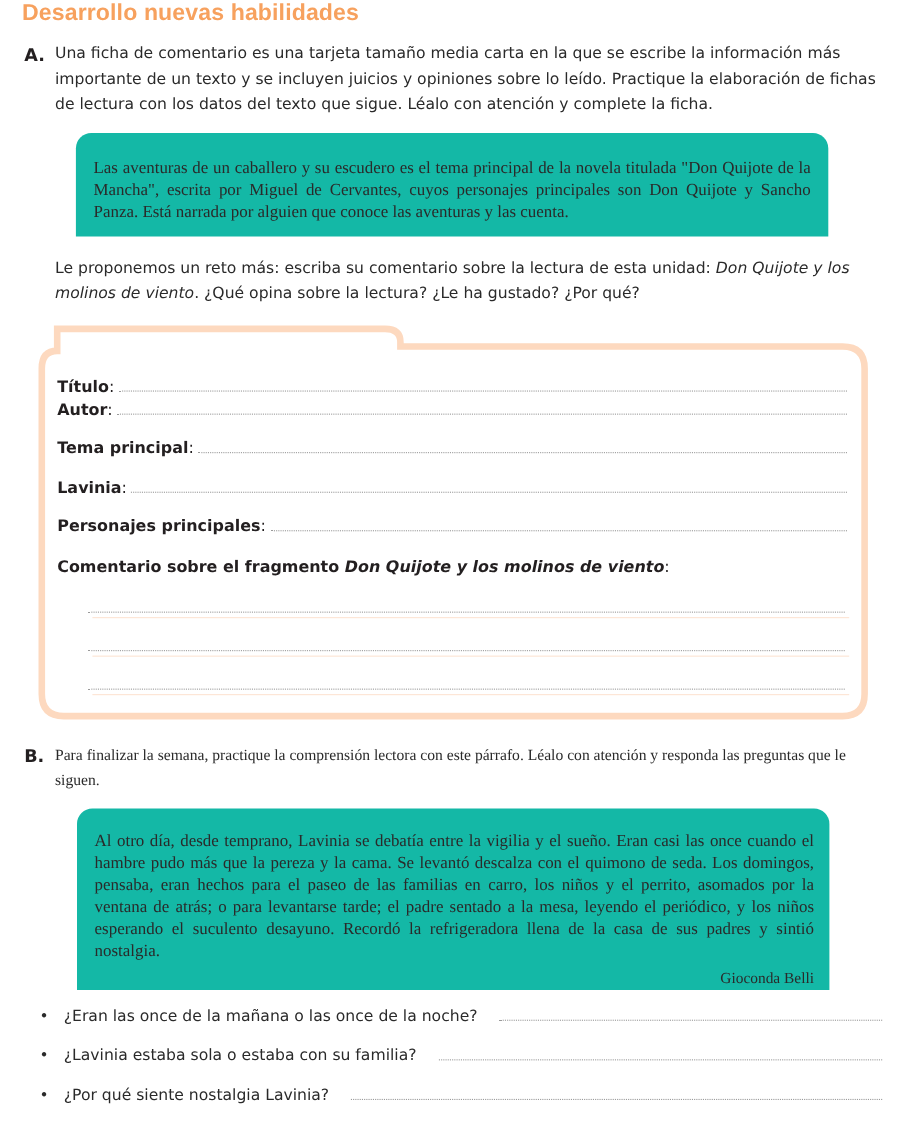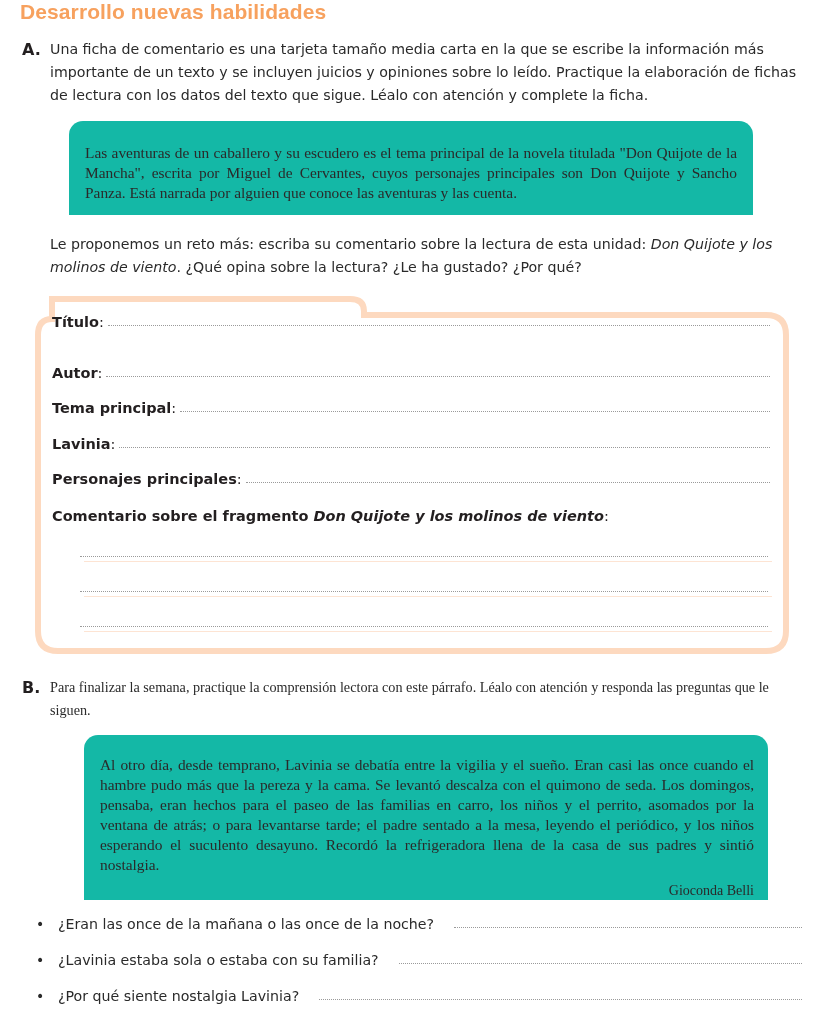--- a/index.html
+++ b/index.html
@@ -21,21 +21,21 @@
   .field { position:absolute; left:52px; display:flex; align-items:flex-end; font-family:"DejaVu Sans", sans-serif; font-size:14.5px; color:#231f20; }
   .field .lbl { font-weight:bold; white-space:nowrap; }
   .field .colon { font-weight:normal; margin-right:4px; }
   .dots { flex:1; border-bottom:1px dotted #9a9a9a; height:1px; margin-bottom:4px; }
   .comment-label { left:52px; top:508px; font-family:"DejaVu Sans", sans-serif; font-size:14.5px; font-weight:bold; color:#231f20; }
   .comment-line { position:absolute; left:80px; width:688px; height:0; border-top:1px dotted #9a9a9a; }
   .comment-line::after { content:""; position:absolute; left:4px; right:-4px; top:4px; border-top:1px solid #fde4d3; }
   .para-b { left:22px; top:676px; width:790px; }
   .para-b .sec-letter { position:absolute; left:0; top:0; }
   .para-b .body { margin-left:28px;font-family:Liberation Serif, serif; }
-  .quote2 { left:84px; top:735px; width:684px; height:165px; padding:20px 14px 0 16px; box-sizing:border-box; }
+  .quote2 { left:70px; top:735px; width:684px; height:165px; padding:20px 14px 0 16px; box-sizing:border-box; }
   .quote2 .author { text-align:right; font-size:14px; margin-top:6px; }
   .q-item { position:absolute; left:36px; width:766px; display:flex; align-items:flex-end; font-family:"DejaVu Sans", sans-serif; font-size:14.2px; color:#2a2a2a; }
   .q-item .bullet { width:22px; font-size:14px; }
   .q-item .qtext { white-space:nowrap; margin-right:20px; }
 </style>
 </head>
 <body>
 
 <div class="abs title">Desarrollo nuevas habilidades</div>
 
@@ -47,21 +47,21 @@
 <div class="abs quote-box quote1">
   <div>Las aventuras de un caballero y su escudero es el tema principal de la novela titulada "Don Quijote de la Mancha", escrita por Miguel de Cervantes, cuyos personajes principales son Don Quijote y Sancho Panza. Está narrada por alguien que conoce las aventuras y las cuenta.</div>
 </div>
 
 <div class="abs sans reto"><span>Le proponemos un reto más: escriba su comentario sobre la lectura de esta unidad: </span><i>Don Quijote y los molinos de viento</i><span>. ¿Qué opina sobre la lectura? ¿Le ha gustado? ¿Por qué?</span></div>
 
 <svg class="abs card" width="756" height="360" viewBox="0 0 756 360">
   <path d="M18,4 L316,4 Q330,4 330,16 L330,20 L732,20 Q752,20 752,40 L752,336 Q752,356 732,356 L24,356 Q4,356 4,336 L4,40 Q4,24 18,24 Z" fill="#ffffff" stroke="#fdd9bf" stroke-width="6"></path>
 </svg>
 
-<div class="field" style="top:314px; width:718px;">
+<div class="field" style="top:344px; width:718px;">
   <span class="lbl">Título</span>
     <span class="colon">:</span>
   <span class="dots"></span>
 </div>
 <div class="field" style="top:365px; width:718px;">
   <span class="lbl">Autor</span>
     <span class="colon">:</span>
   <span class="dots"></span>
 </div>
 <div class="field" style="top:400px; width:718px;">

